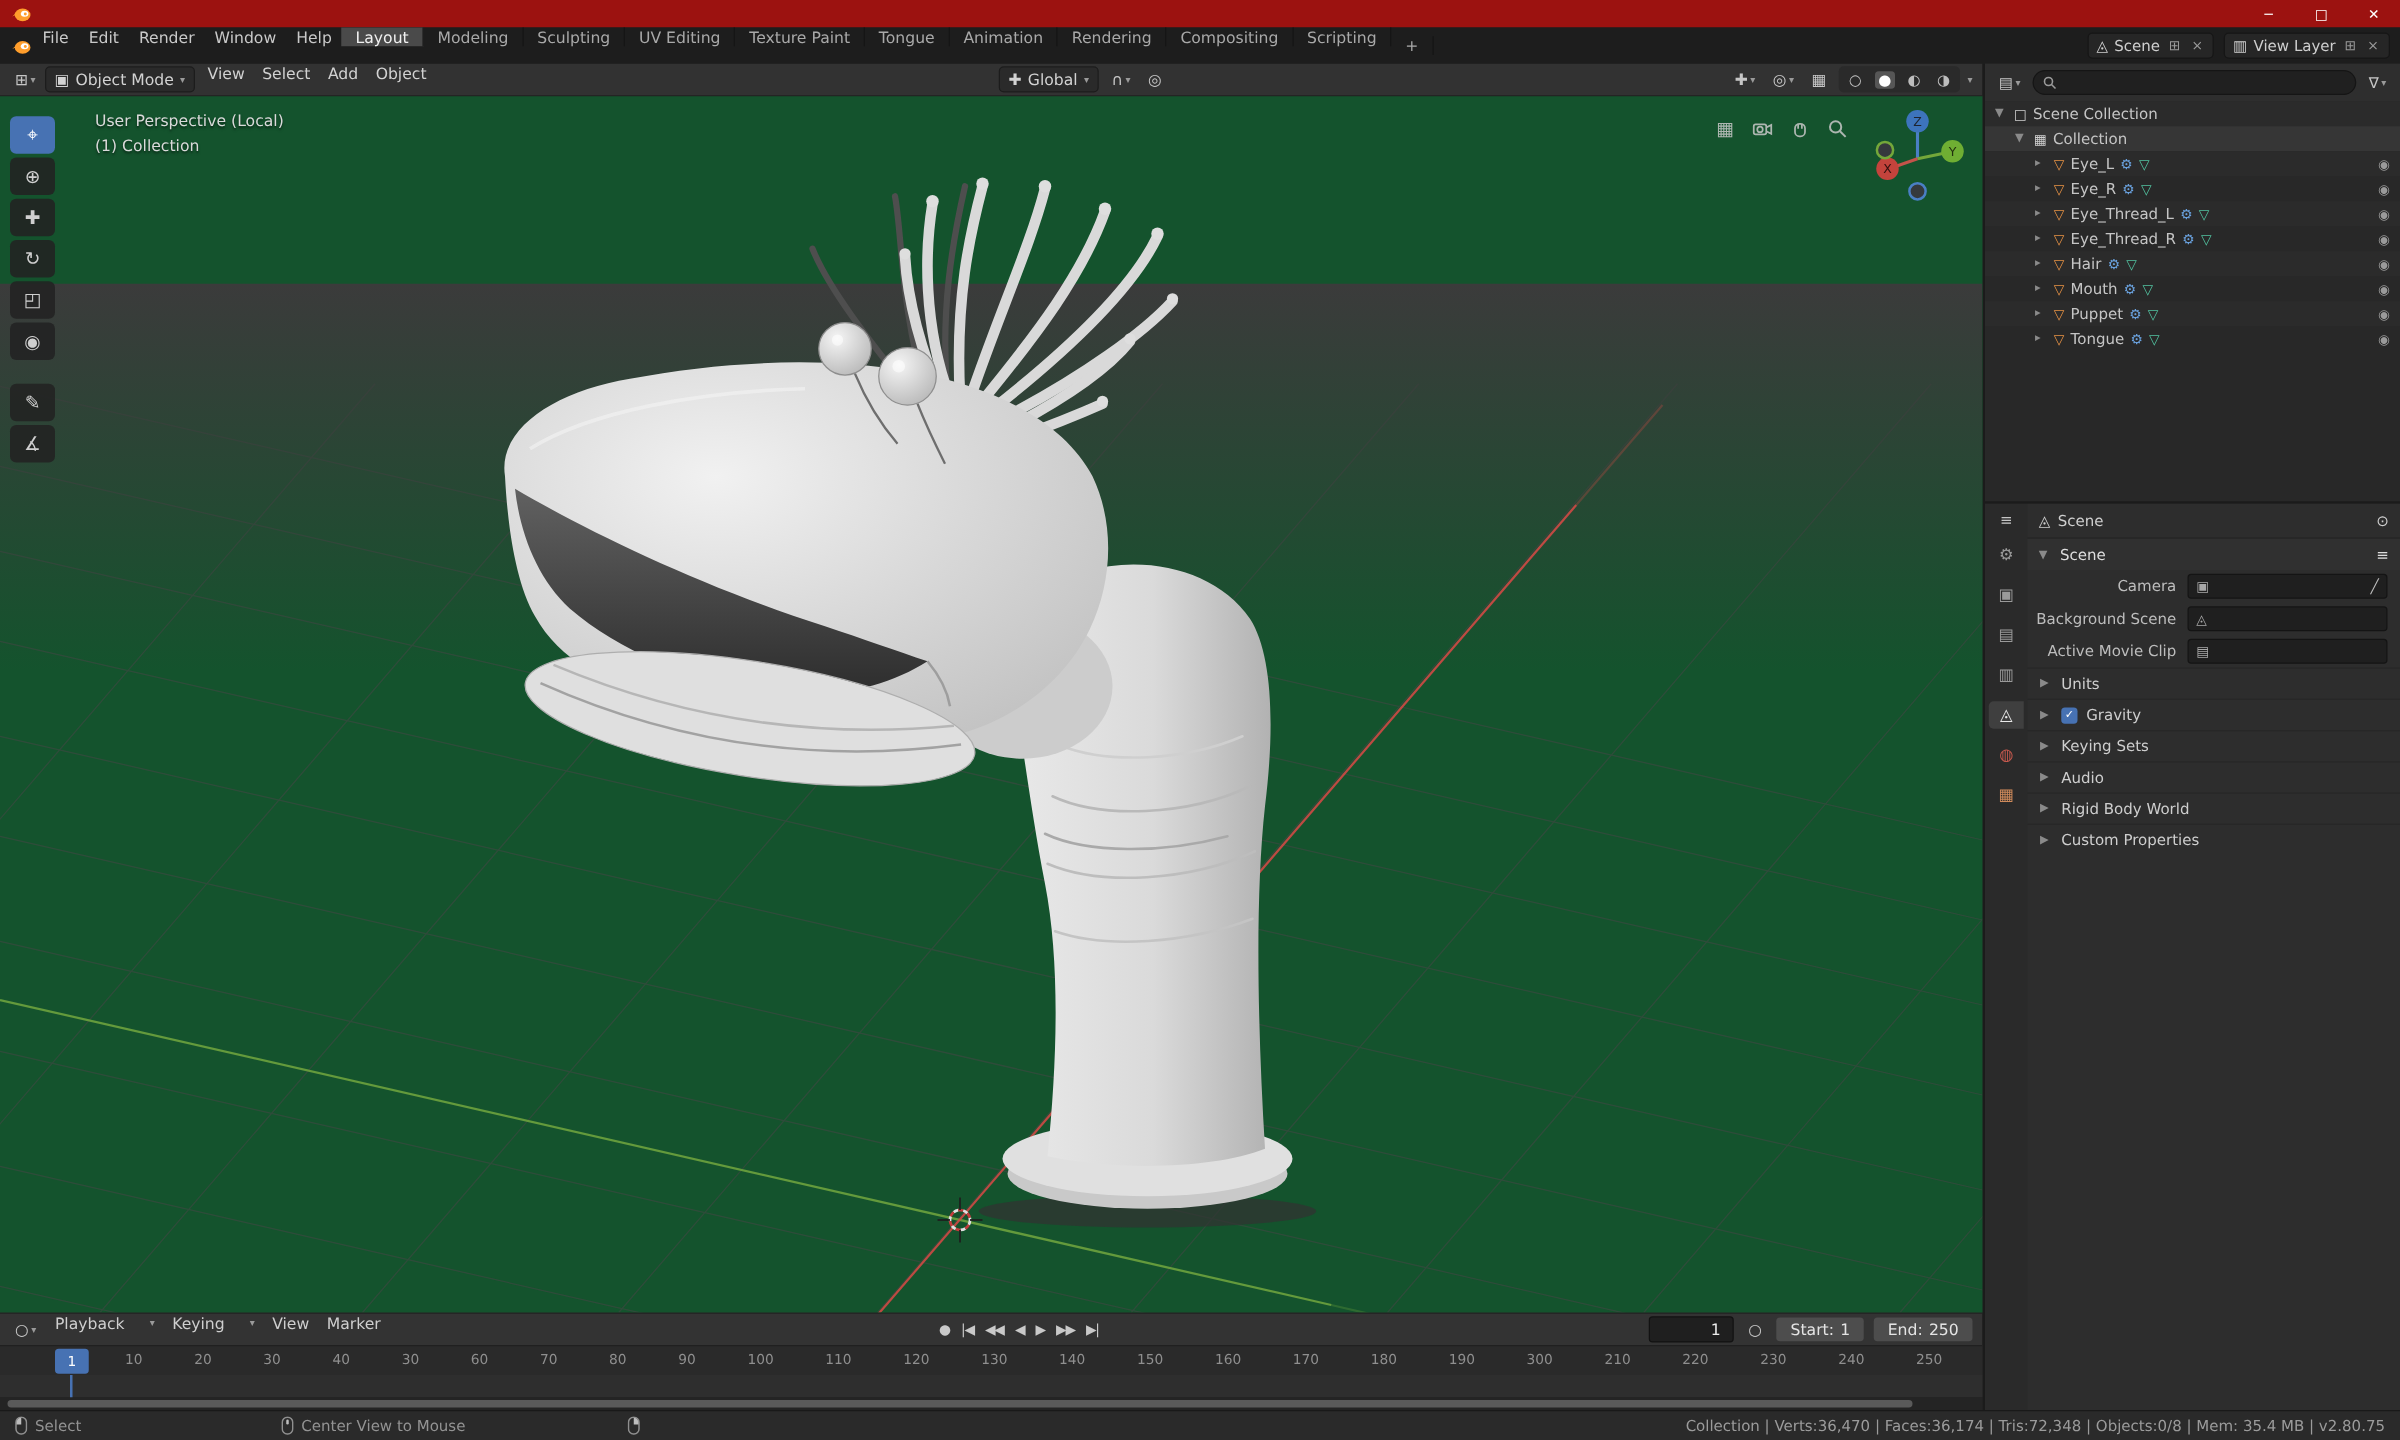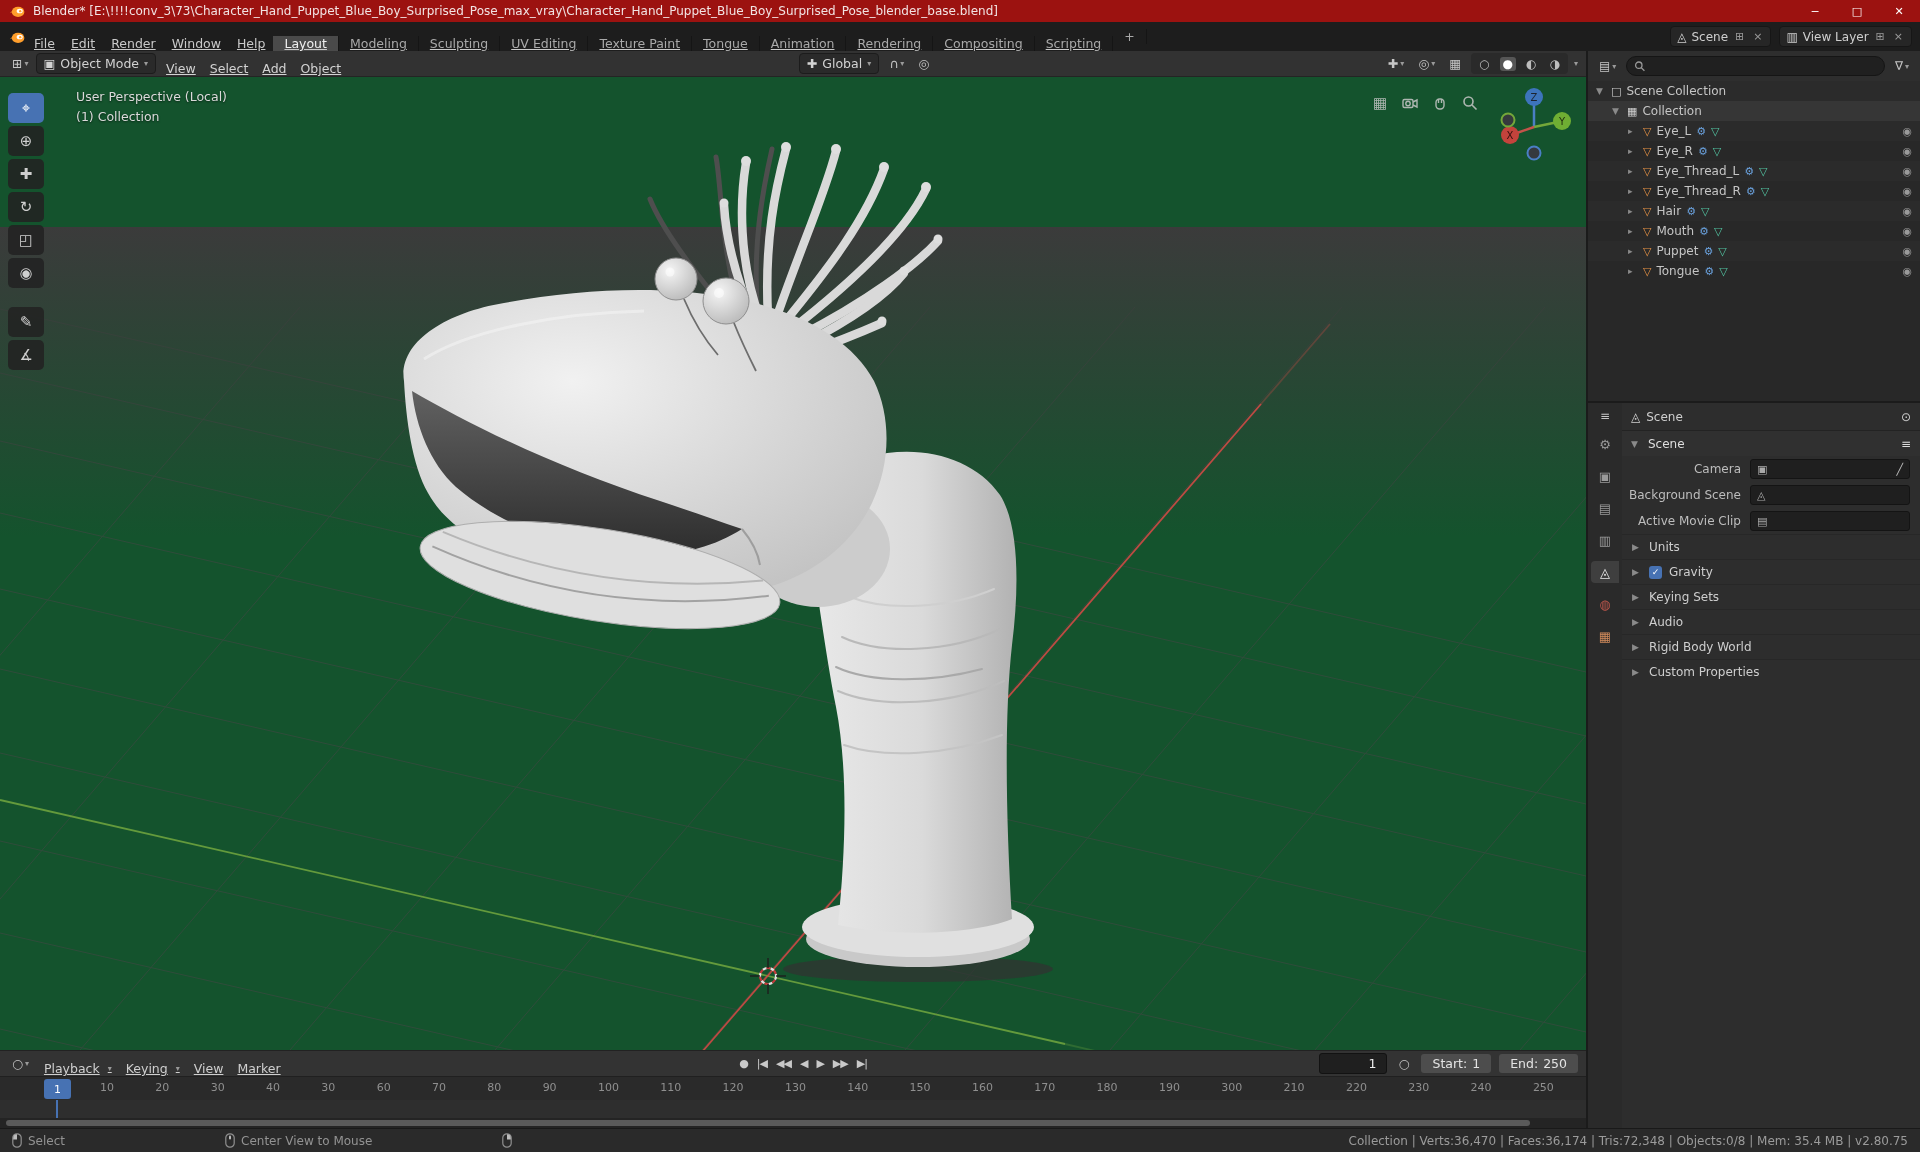--- a/index.html
+++ b/index.html
@@ -7,21 +7,21 @@
     font-family:"DejaVu Sans","Liberation Sans",sans-serif; font-size:12px; color:#d1d1d1; }
 
   
   .titlebar { height:22px; background:#9c1210; display:flex; align-items:center; padding-left:8px; gap:7px; font-size:12px; color:#f2e3e3; }
   .titlebar .title { white-space:nowrap; overflow:hidden; text-overflow:ellipsis; }
   .wbtns { margin-left:auto; display:flex; height:100%; }
   .wbtn { width:42px; display:flex; align-items:center; justify-content:center; color:#fff; font-size:11px; }
 
   
   .menubar { height:29px; background:#1d1d1d; display:flex; align-items:center; padding:0 8px; font-size:12.5px; color:#c9c9c9; }
-  .menus, .wstabs { display:flex; align-items:flex-end; height:100%;text-decoration:underline; }
+  .menus, .wstabs { display:flex; align-items:flex-start; height:100%; }
   .menu-item { padding:0 8px; display:flex; align-items:center; }
   .wstabs { margin-left:0; }
   .wtab { padding:0 11px; display:flex; align-items:center; color:#a9a9a9; border-right:1px solid #151515; }
   .wtab.active { background:#4a4a4a; color:#f0f0f0; }
   .chip { display:flex; align-items:center; gap:5px; background:#262626; border:1px solid #161616; border-radius:4px; height:21px; padding:0 6px; margin-left:8px; font-size:12px; color:#cfcfcf; }
   .mini { color:#9a9a9a; font-size:11px; padding:0 2px; }
   .spacer { flex:1; }
   .blogo { width:18px; height:18px; flex:none; }
 
   
@@ -48,21 +48,21 @@
   .viewport-toolbar { position:absolute; left:8px; top:16px; width:36px; display:flex; flex-direction:column; gap:3px; }
   .tool-btn { height:30px; border-radius:5px; background:rgba(34,34,34,.88); color:#cfcfcf; display:flex; align-items:center; justify-content:center; font-size:15px; }
   .tool-btn.active { background:#4772b3; color:#fff; }
   .tool-btn.gap { margin-top:16px; }
   .vp-nav-icons { position:absolute; top:16px; right:106px; display:flex; gap:10px; }
   .vp-nav-icons .nbtn { width:20px; height:20px; display:flex; align-items:center; justify-content:center; color:#c8c8c8; opacity:.85; font-size:15px; }
   .nav-gizmo { position:absolute; top:6px; right:8px; width:88px; height:88px; }
 
   
   .timeline-header { height:26px; background:#333333; border-top:1px solid #222; display:flex; align-items:center; padding:0 8px; gap:4px; font-size:12.5px; color:#cfcfcf; }
-  .tl-menu { padding:0 7px; display:flex; align-items:center; gap:8px; }
+  .tl-menu { padding:0 7px; display:flex; align-items:center; gap:20px; }
   .tl-controls { margin-left:auto; margin-right:auto; display:flex; align-items:center; gap:9px; color:#c9c9c9; }
   .pb-btn { font-size:11px; letter-spacing:-1px; }
   .tl-right { display:flex; align-items:center; gap:8px; }
   .frame-box { width:68px; background:#1f1f1f; border:1px solid #121212; border-radius:3px; text-align:right; padding:2px 9px; color:#ececec; }
   .range-box { background:#4d4d4d; border-radius:3px; padding:2px 11px; color:#e4e4e4; display:flex; gap:5px; }
   .timeline-ruler { position:relative; height:24px; background:#2a2a2a; border-top:1px solid #202020; }
   .ticks { position:absolute; left:100px; right:32px; top:4px; display:flex; justify-content:space-between; color:#8f8f8f; font-size:11px; }
   .playhead-box { position:absolute; left:44px; top:2px; width:27px; height:20px; background:#4772b3; border-radius:3px; color:#fff; display:flex; align-items:center; justify-content:center; font-size:11px; }
   .timeline-area { position:relative; height:18px; background:#2e2e2e; }
   .playhead-line { position:absolute; left:56px; top:0; width:2px; height:100%; background:#4772b3; }
@@ -112,21 +112,20 @@
 </head>
 <body>
 
 <div class="titlebar">
   <svg class="blogo" viewBox="0 0 20 20">
     <ellipse cx="11.2" cy="11" rx="7" ry="5.6" fill="#ff9e2c"></ellipse>
     <ellipse cx="13" cy="10" rx="3.4" ry="2.6" fill="#fff"></ellipse>
     <circle cx="13.6" cy="10.2" r="1.3" fill="#ff9e2c"></circle>
     <path d="M2,12.5 L8.5,6.5 L10.5,8.5 Z" fill="#ff9e2c"></path>
   </svg>
-  <span class="title">Blender* [E:\!!!!conv_3\73\Character_Hand_Puppet_Blue_Boy_Surprised_Pose_max_vray\Character_Hand_Puppet_Blue_Boy_Surprised_Pose_blender_base.blend]</span>
   <div class="wbtns">
     <span class="wbtn">─</span>
     <span class="wbtn">□</span>
     <span class="wbtn">✕</span>
   </div>
 </div>
 
 <div class="menubar">
   <svg class="blogo" viewBox="0 0 20 20">
     <ellipse cx="11.2" cy="11" rx="7" ry="5.6" fill="#ff9e2c"></ellipse>

